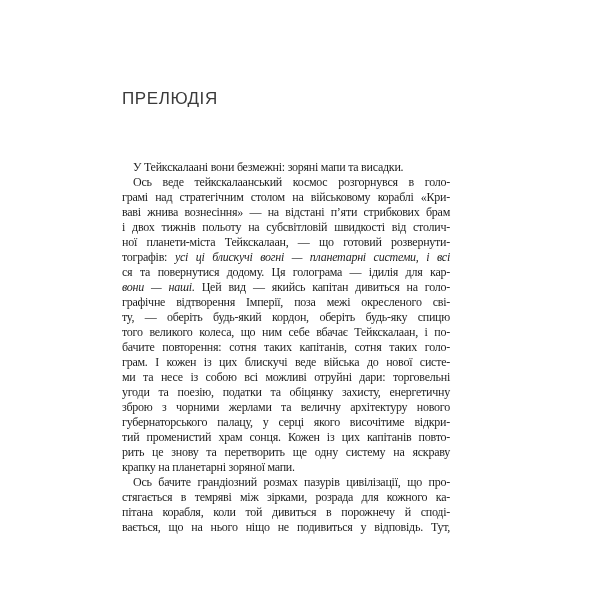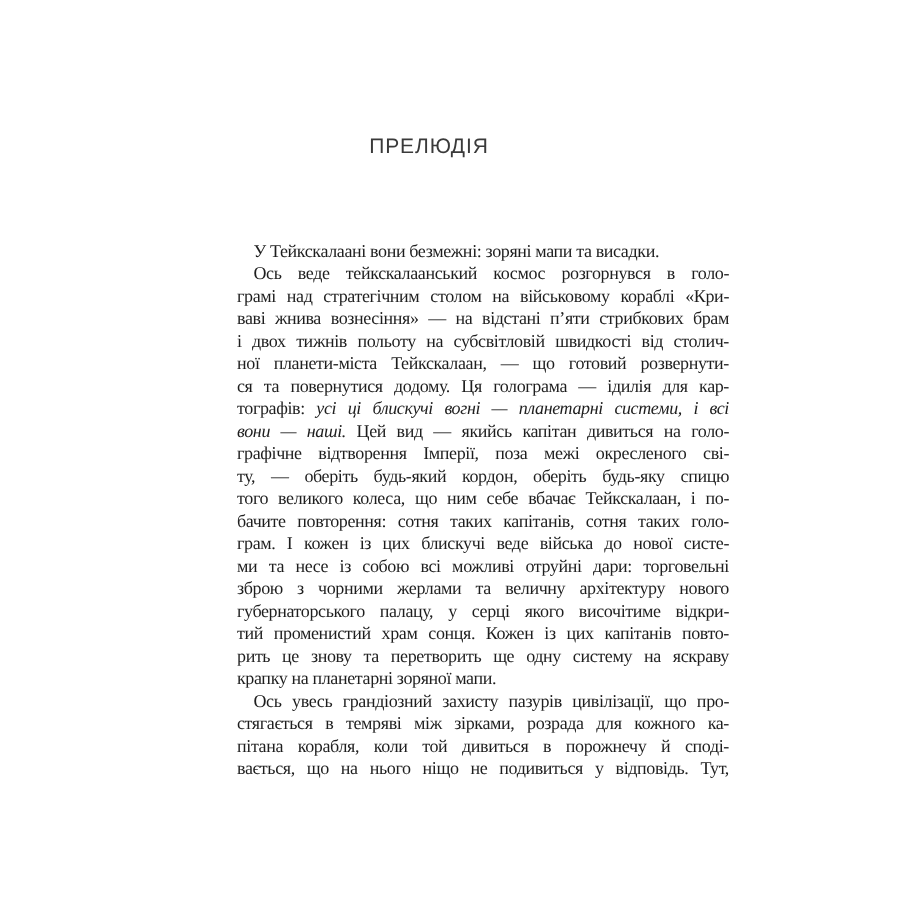--- a/index.html
+++ b/index.html
@@ -14,37 +14,35 @@
     position: relative;
     width: 600px;
     height: 600px;
     background: #ffffff;
   }
   .heading {
     position: absolute;
     top: 89px;
     left: 122px;
     width: 328px;
-    text-align: center;
     font-family: "Liberation Sans", sans-serif;
-    font-size: 14px;
+    font-size: 17px;
     font-weight: 400;
     letter-spacing: 0.6px;
     color: #3a3a3a;
   }
   .body-text {
     position: absolute;
     top: 160px;
     left: 122px;
     width: 328px;
     font-family: "Liberation Serif", serif;
     font-size: 12px;
     letter-spacing: -0.25px;
     color: #1e1e1e;
-    margin-left: 36px;
   }
   .line {
     height: 15px;
     line-height: 15px;
     text-align: left;
     white-space: normal;
   }
   .line.just {
     text-align: justify;
     text-align-last: justify;
@@ -62,32 +60,33 @@
 
 <div class="page">
   <div class="heading">ПРЕЛЮДІЯ</div>
   <div class="body-text">
       <div class="line ind"><span>У Тейкскалаані вони безмежні: зоряні мапи та висадки.</span></div>
       <div class="line just ind"><span>Ось веде тейкскалаанський космос розгорнувся в голо-</span></div>
       <div class="line just"><span>грамі над стратегічним столом на військовому кораблі «Кри-</span></div>
       <div class="line just"><span>ваві жнива вознесіння» — на відстані п’яти стрибкових брам</span></div>
       <div class="line just"><span>і двох тижнів польоту на субсвітловій швидкості від столич-</span></div>
       <div class="line just"><span>ної планети-міста Тейкскалаан, — що готовий розвернути-</span></div>
+      <div class="line just"><span>тографів: </span><span class="it">усі ці блискучі вогні — планетарні системи, і всі</span></div>
       <div class="line just"><span>ся та повернутися додому. Ця голограма — ідилія для кар-</span></div>
-      <div class="line just"><span>тографів: </span><span class="it">усі ці блискучі вогні — планетарні системи, і всі</span></div>
       <div class="line just"><span class="it">вони — наші.</span><span> Цей вид — якийсь капітан дивиться на голо-</span></div>
       <div class="line just"><span>графічне відтворення Імперії, поза межі окресленого сві-</span></div>
       <div class="line just"><span>ту, — оберіть будь-який кордон, оберіть будь-яку спицю</span></div>
       <div class="line just"><span>того великого колеса, що ним себе вбачає Тейкскалаан, і по-</span></div>
       <div class="line just"><span>бачите повторення: сотня таких капітанів, сотня таких голо-</span></div>
       <div class="line just"><span>грам. І кожен із цих блискучі веде війська до нової систе-</span></div>
       <div class="line just"><span>ми та несе із собою всі можливі отруйні дари: торговельні</span></div>
+      <div class="line just"><span>угоди та поезію, податки та обіцянку захисту, енергетичну</span></div>
       <div class="line just"><span>зброю з чорними жерлами та величну архітектуру нового</span></div>
       <div class="line just"><span>губернаторського палацу, у серці якого височітиме відкри-</span></div>
       <div class="line just"><span>тий променистий храм сонця. Кожен із цих капітанів повто-</span></div>
       <div class="line just"><span>рить це знову та перетворить ще одну систему на яскраву</span></div>
       <div class="line"><span>крапку на планетарні зоряної мапи.</span></div>
-      <div class="line just ind"><span>Ось увесь грандіозний захисту пазурів цивілізації, що про-</span></div>
+      <div class="line just ind"><span>Ось бачите грандіозний розмах пазурів цивілізації, що про-</span></div>
       <div class="line just"><span>стягається в темряві між зірками, розрада для кожного ка-</span></div>
       <div class="line just"><span>пітана корабля, коли той дивиться в порожнечу й споді-</span></div>
       <div class="line just"><span>вається, що на нього ніщо не подивиться у відповідь. Тут,</span></div>
     </div>
 </div>
 
 </body></html>

